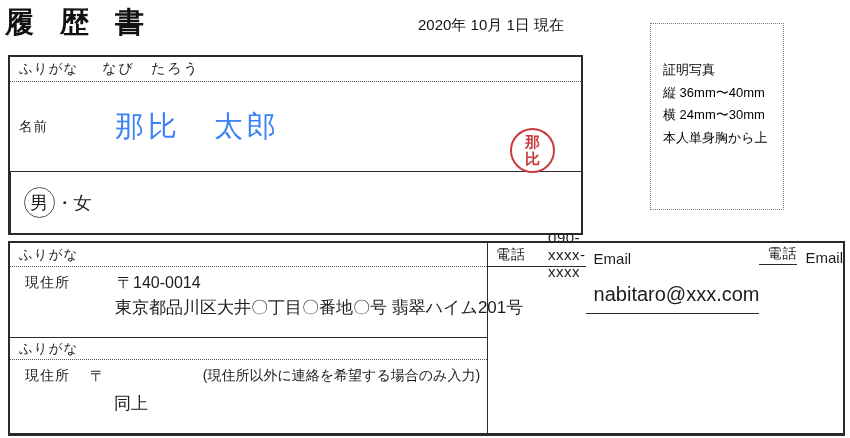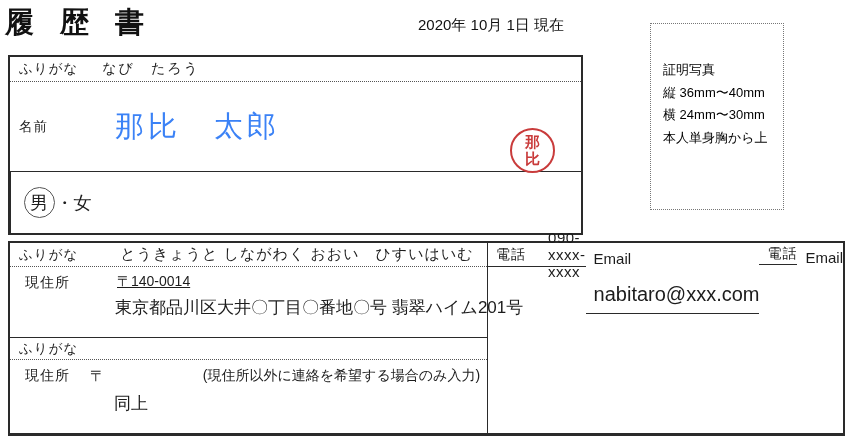--- a/index.html
+++ b/index.html
@@ -52,21 +52,21 @@
   }
   .addr-col { width:584px; border-right:1px solid #2a2a2a; display:flex; flex-direction:column; }
   .contact-col { flex:1; display:flex; }
 
   .ac-furigana { height:24px; border-bottom:1px dotted #555; display:flex; align-items:center; padding-left:9px; }
   .ac-furigana .val { margin-left:42px; font-size:15px; letter-spacing:1px; white-space:nowrap; }
   .ac-addr1 { height:71px; border-bottom:1px solid #2a2a2a; position:relative; }
   .ac-addr2 { flex:1; position:relative; }
   .lbl-m { font-size:14px; color:#222; letter-spacing:1px; white-space:nowrap; }
   .pos-lbl { position:absolute; left:15px; top:7px; }
-  .postal1 { position:absolute; left:107px; top:6px; font-size:14px;text-decoration:underline; }
+  .postal1 { position:absolute; left:107px; top:6px; font-size:16px; }
   .addr-line { position:absolute; left:105px; top:29px; font-size:17px; white-space:nowrap; }
   .postal2 { position:absolute; left:80px; top:7px; font-size:15px; }
   .note { position:absolute; right:7px; top:7px; font-size:14px; white-space:nowrap; }
   .same { position:absolute; left:104px; top:32px; font-size:17px; }
 
   .cc-phone1, .cc-phone2 { height:24px; border-bottom:1px solid #2a2a2a; display:flex; align-items:center; padding-left:8px; }
   .cc-phone2 { height:22px; }
   .ac-furigana2 { height:22px; border-bottom:1px dotted #555; display:flex; align-items:center; padding-left:9px; }
   .cc-phone1 .val { margin-left:22px; font-size:15px; letter-spacing:0.5px; }
   .cc-email1 { height:71px; border-bottom:1px solid #2a2a2a; padding:7px 0 0 8px; }
@@ -111,21 +111,20 @@
         <span>女</span>
       </div>
     </div>
   </div>
 
   <div class="abs contact-table">
 
     <div class="addr-col">
       <div class="ac-furigana">
         <span class="lbl-s">ふりがな</span>
-        <span class="val">とうきょうと しながわく おおい　ひすいはいむ</span>
       </div>
       <div class="ac-addr1">
         <span class="lbl-m pos-lbl">現住所</span>
         <span class="postal1">〒140-0014</span>
         <span class="addr-line">東京都品川区大井〇丁目〇番地〇号 翡翠ハイム201号</span>
       </div>
       <div class="ac-furigana2">
         <span class="lbl-s">ふりがな</span>
       </div>
       <div class="ac-addr2">

